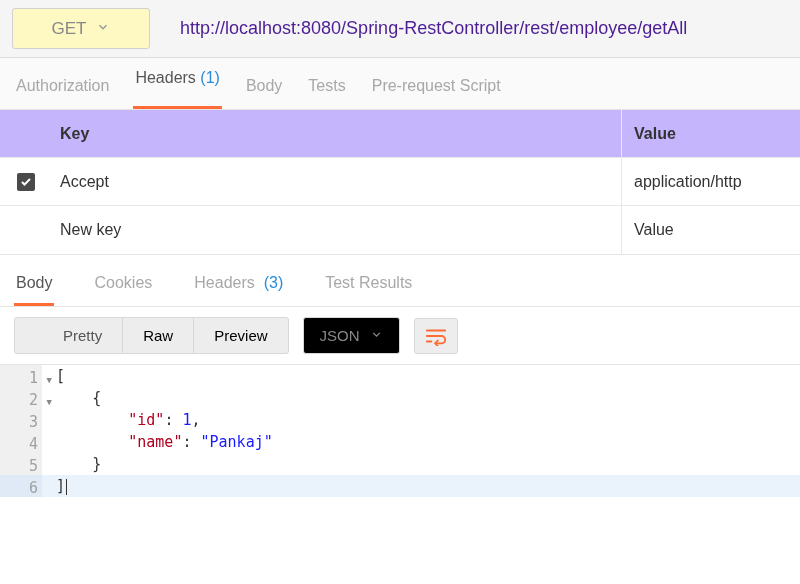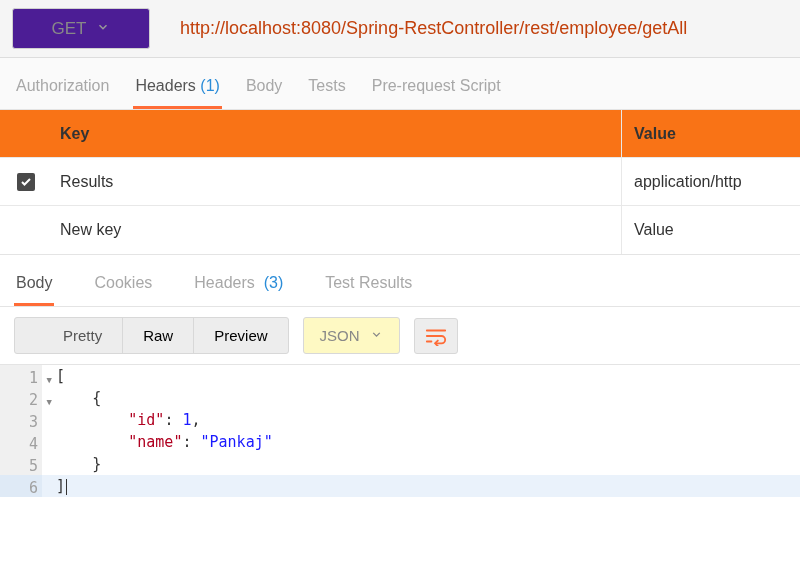--- a/index.html
+++ b/index.html
@@ -18,38 +18,38 @@
     background: #f5f5f5;
     border-bottom: 1px solid #ddd;
     height: 58px;
     padding: 8px 0 8px 12px;
   }
   .method-select {
     display: flex;
     align-items: center;
     justify-content: center;
     gap: 10px;
-    background: #4c1d95;
+    background: #fef9c3;
     border: 1px solid #d0d0d0;
     border-radius: 3px;
     padding: 0 30px;
     min-width: 138px;
     color: #888;
     font-size: 17px;
     font-weight: 500;
     cursor: pointer;
   }
   .method-select .chev { font-size: 18px; color:#999; }
   .url-input {
     flex: 1;
     margin-left: 22px;
     background: transparent;
     border: none;
     font-size: 18px;
-    color: #c2410c;
+    color: #4c1d95;
     padding: 0 8px;
     outline: none;
   }
   .tabs {
     display: flex;
     align-items: flex-end;
     gap: 22px;
     padding: 0 14px;
     height: 52px;
     border-bottom: 1px solid #e4e4e4;
@@ -58,21 +58,21 @@
   .tab {
     padding: 14px 2px 14px 2px;
     color: #a8a8a8;
     font-size: 16px;
     cursor: pointer;
     position: relative;
   }
   .tab.active {
     color: #555;
     border-bottom: 3px solid #ff6c37;
-    padding-bottom: 11px;
+    padding-bottom: 19px;
     text-align: right;
   }
   .tab .count { color: #2a8cd8; }
 
   .headers-table {
     border-bottom: 1px solid #e4e4e4;
   }
   .ht-row {
     display: flex;
     align-items: center;
@@ -106,21 +106,21 @@
     font-size: 16px;
   }
   .ht-value {
     width: 178px;
     padding: 0 12px;
     height: 100%;
     display: flex;
     align-items: center;
     font-size: 16px;
   }
-  .ht-header { font-weight: 600; color: #555; background:#f97316; }
+  .ht-header { font-weight: 600; color: #555; background:#c4b5fd; }
   .ht-header .ht-check { }
   .placeholder { color: #bcbcbc; }
   .ht-key, .ht-value { color:#333; }
 
   .resp-tabs {
     display: flex;
     align-items: flex-end;
     gap: 38px;
     padding: 0 14px;
     height: 52px;
@@ -159,21 +159,21 @@
     font-size: 15px;
     cursor: pointer;
     border-right: 1px solid #d8d8d8;
   }
   .seg-item:last-child { border-right: none; }
   .seg-item.active { color: #555; padding-left: 48px; }
   .format-select {
     display: flex;
     align-items: center;
     gap: 10px;
-    background: #fef9c3;
+    background: #000000;
     border: 1px solid #d8d8d8;
     border-radius: 3px;
     padding: 9px 16px;
     color: #888;
     font-size: 15px;
     cursor: pointer;
   }
   .wrap-btn {
     background: #ededed;
     border: 1px solid #d8d8d8;
@@ -268,21 +268,21 @@
     <div class="ht-value">Value</div>
   </div>
   <div class="ht-row">
     <div class="ht-check">
       <div class="checkbox">
         <svg width="12" height="12" viewBox="0 0 24 24" fill="none" stroke="#fff" stroke-width="4">
             <polyline points="20 6 9 17 4 12"></polyline>
           </svg>
       </div>
     </div>
-    <div class="ht-key">Results</div>
+    <div class="ht-key">Accept</div>
     <div class="ht-value">application/http</div>
   </div>
   <div class="ht-row">
     <div class="ht-check"></div>
     <div class="ht-key placeholder">New key</div>
     <div class="ht-value placeholder">Value</div>
   </div>
 </div>
 
 <div class="resp-tabs">

